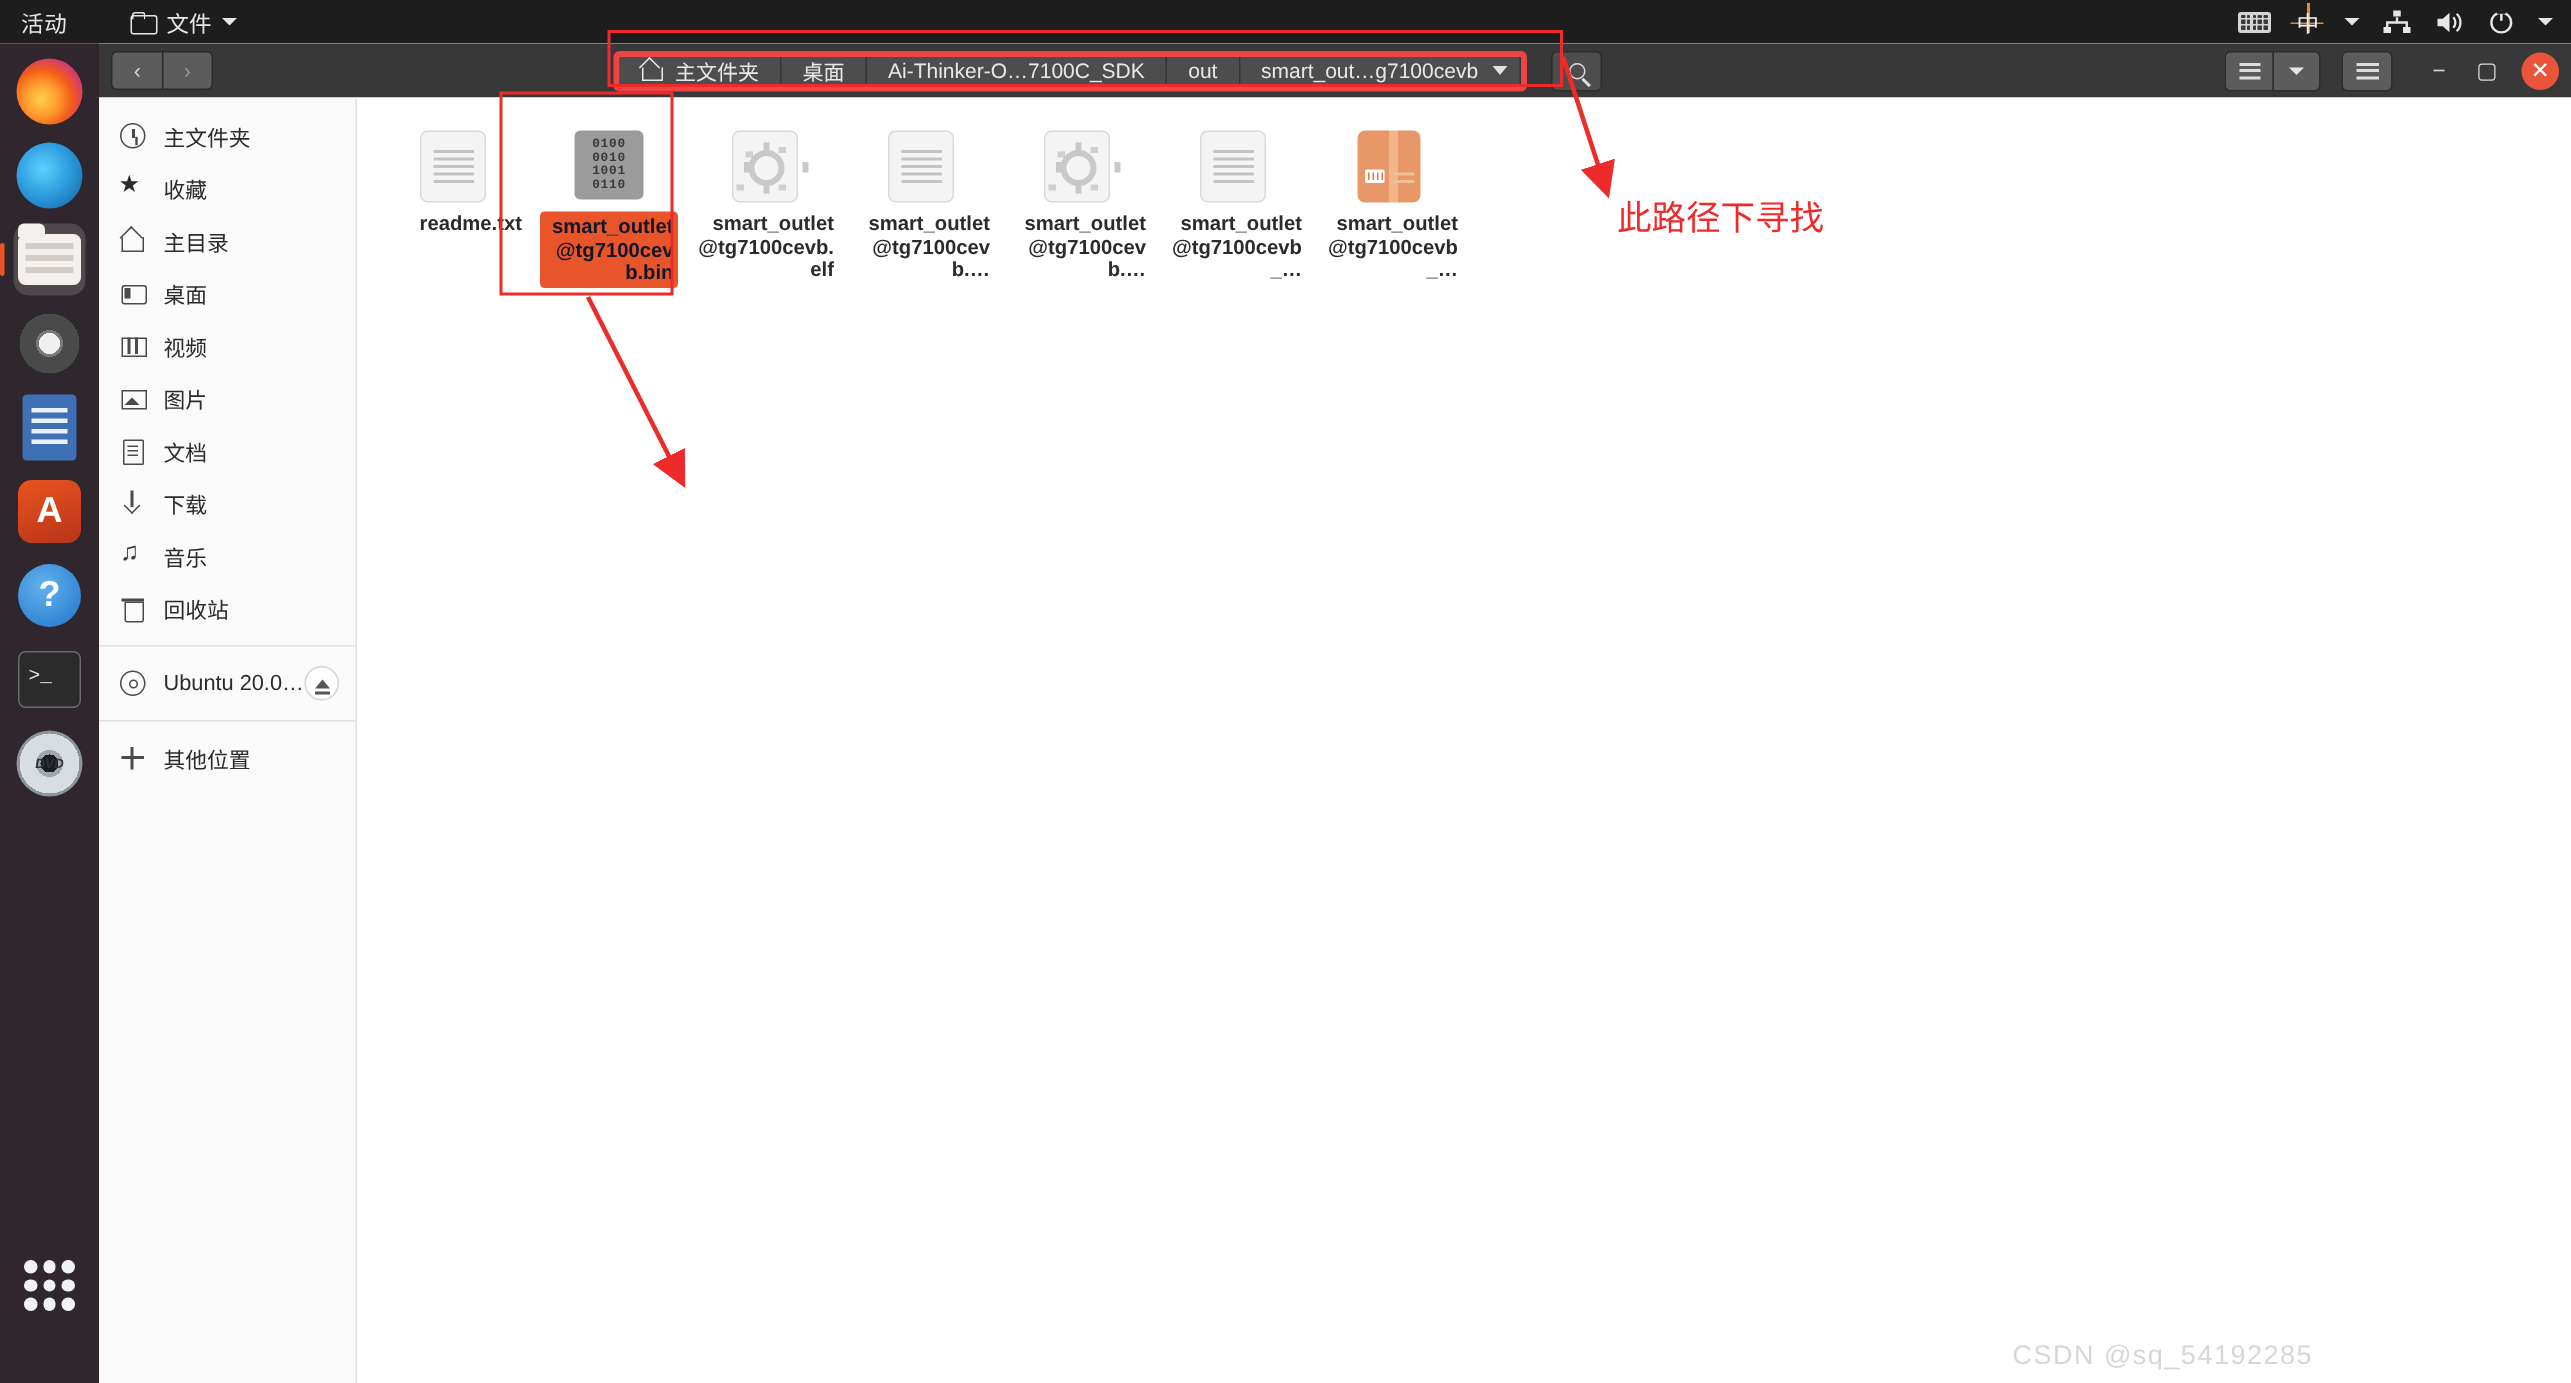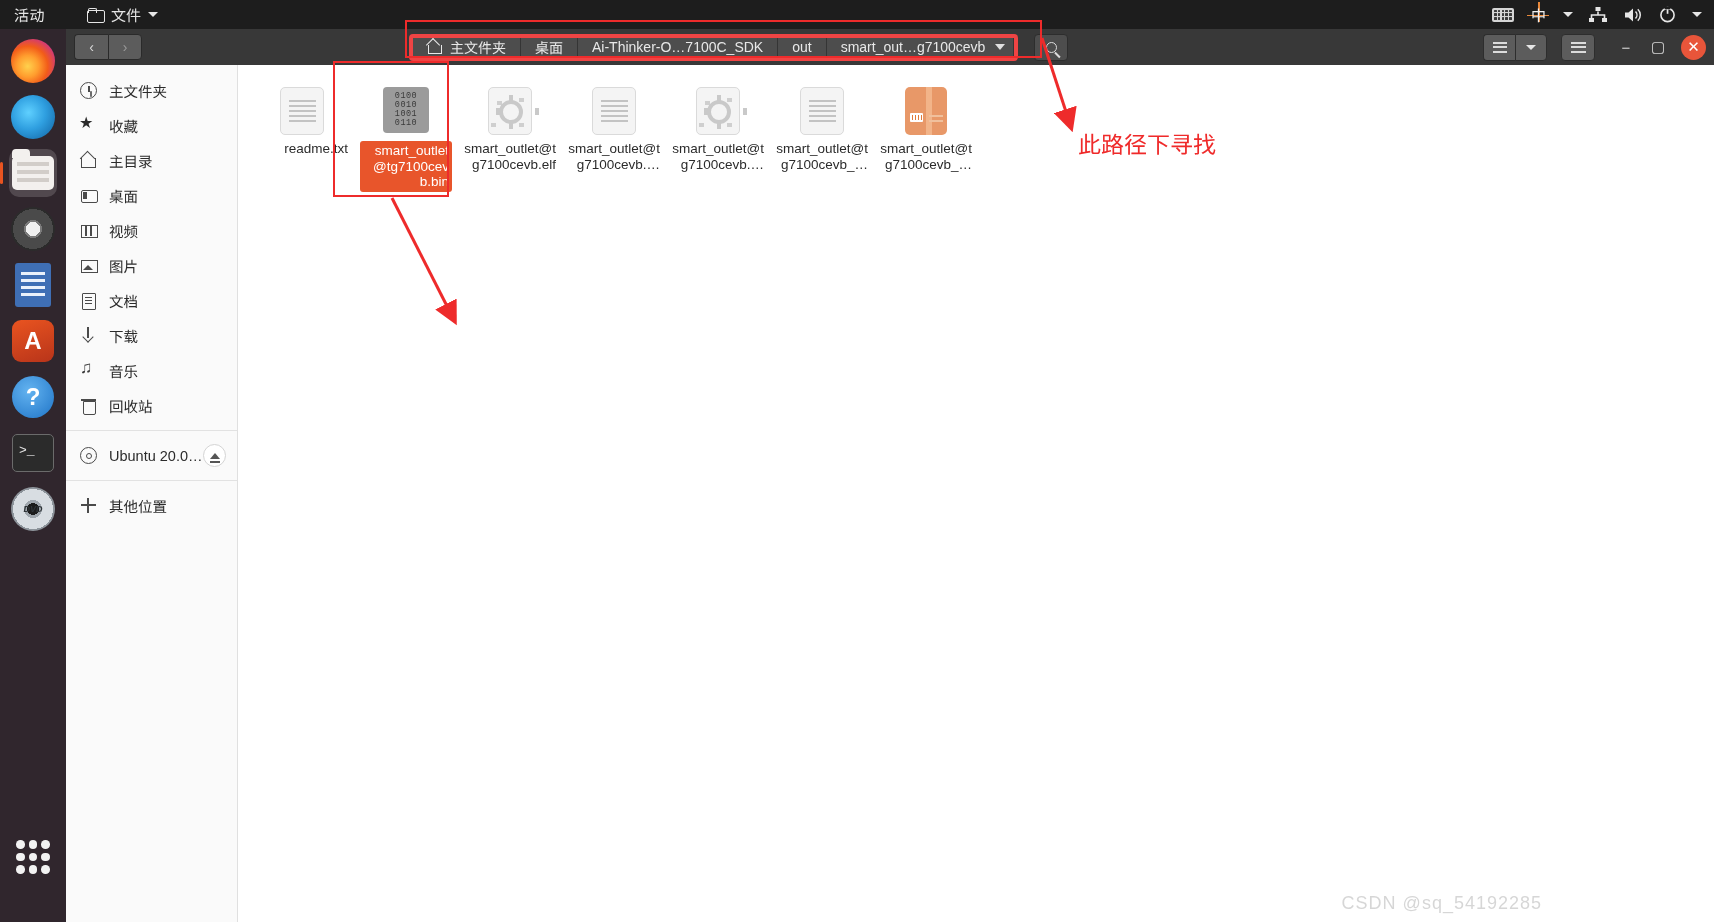--- a/index.html
+++ b/index.html
@@ -165,26 +165,26 @@
   .sic-disc:after { content:""; position:absolute; left:5px; top:5px; width:4px; height:4px; border:1.6px solid #4a4a4a; border-radius:50%; }
   .sic-plus:before { content:""; position:absolute; left:7px; top:1px; width:1.8px; height:15px; background:#4a4a4a; }
   .sic-plus:after { content:""; position:absolute; left:1px; top:7px; width:15px; height:1.8px; background:#4a4a4a; }
   .eject-btn { position: absolute; right: 11px; top: 6px; width: 23px; height: 23px; border-radius: 50%; border: 1px solid #d4d4d4; background: #fff; display:flex; align-items:center; justify-content:center; }
   .eject-glyph { width: 0; height: 0; border-left: 5px solid transparent; border-right: 5px solid transparent; border-bottom: 6px solid #555; position: relative; }
   .eject-glyph:after { content:""; position:absolute; left:-5px; top:8px; width:10px; height:2px; background:#555; }
 
   
   .filearea { position: absolute; left: 172px; top: 36px; width: 1476px; height: 857px; background: #fff; }
   .grid { display: flex; flex-wrap: wrap; padding: 16px 0 0 12px; gap: 0; }
-  .fitem { width: 104px; display: flex; flex-direction: column; align-items: center; padding-top: 6px; }
+  .fitem { width: 104px; display: flex; flex-direction: column; align-items: center; padding-top: 6px; font-weight: bold; }
   .fname {
     font-size: 13.5px; color: #2b2b2b; text-align: right; line-height: 15.5px;
     margin-top: 6px; width: 92px; word-break: break-all;
   }
-  .fitem.selected .fname { background: #e8552b; color: #ffffff; border-radius: 3px; padding: 2px 3px; }
+  .fitem.selected .fname { background: #e8552b; color: #0f172a; border-radius: 3px; padding: 2px 3px; }
   .icn { width: 48px; height: 48px; position: relative; }
   .icn-text { width: 44px; height: 48px; background: #f4f4f4; border: 1px solid #dadada; border-radius: 5px; margin: 0 auto; position: relative; }
   .icn-text:after {
     content:""; position:absolute; left:8px; top:12px; width:27px; height:2px; background:#c3c3c3;
     box-shadow: 0 5px 0 #c3c3c3, 0 10px 0 #c3c3c3, 0 15px 0 #c3c3c3, 0 20px 0 #c3c3c3;
   }
   .icn-bin { width: 46px; height: 46px; background: #9b9b9b; border-radius: 4px; margin: 0 auto;
     display:flex; align-items:center; justify-content:center; }
   .icn-bin span { font-family: "Liberation Mono", monospace; font-size: 8.5px; color: #3a3a3a; line-height: 9px; letter-spacing: .5px; }
   .icn-exe { width: 44px; height: 48px; background: #f4f4f4; border: 1px solid #dadada; border-radius: 5px; margin: 0 auto; position: relative; }

